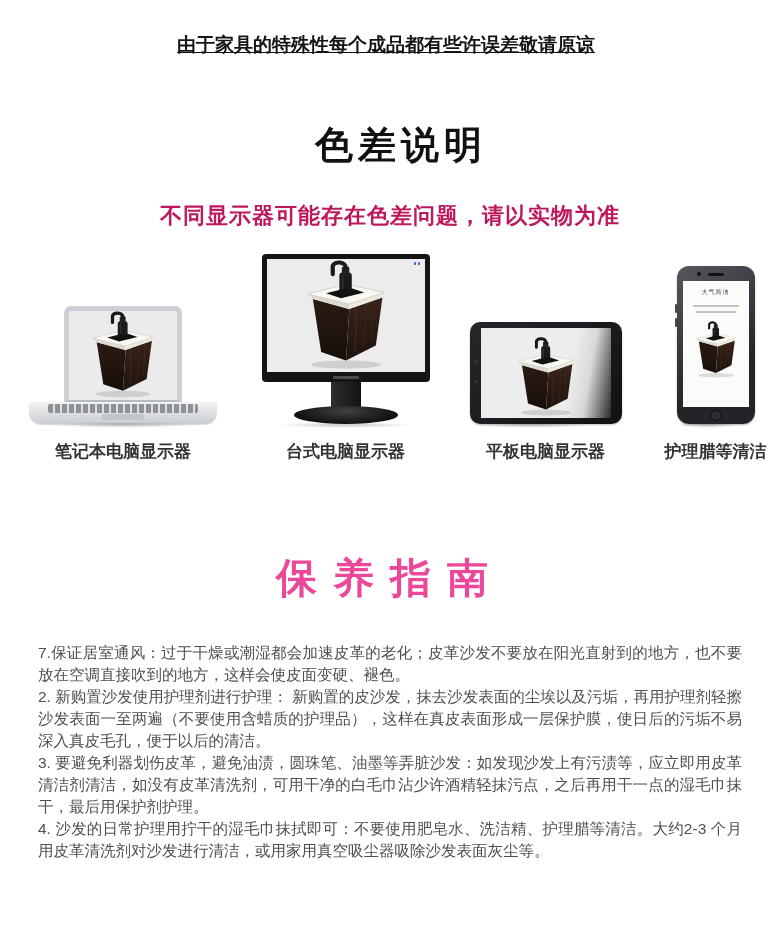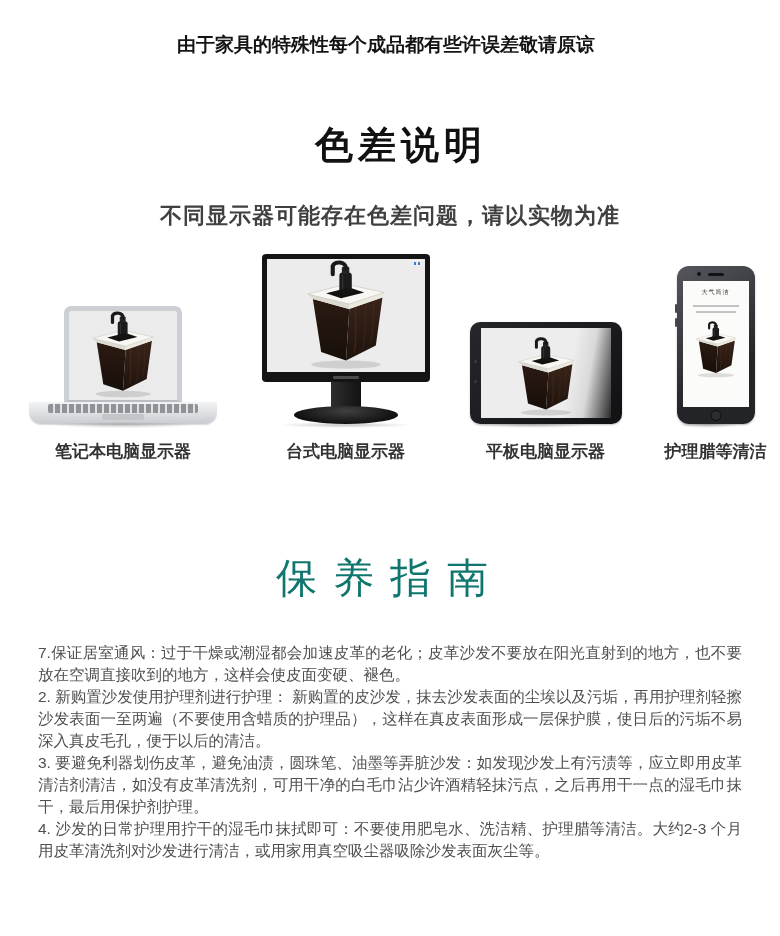--- a/index.html
+++ b/index.html
@@ -5,26 +5,26 @@
   * { box-sizing: border-box; margin: 0; padding: 0; }
   html, body { background: #ffffff; }
   body {
     width: 780px; height: 936px; margin: 0 auto; overflow: hidden;
     font-family: "Liberation Sans", "DejaVu Sans", sans-serif;
     color: #151515;
   }
   
   .notice { padding-top: 17px; width: 426px; margin: 0 auto; }
   .notice-label { font-size: 17px; font-weight: 700; color: #fe0000; letter-spacing: 1px; }
-  .notice-text { margin-top: 15px; font-size: 19px; font-weight: 700; color: #141414; white-space: nowrap; }
+  .notice-text { margin-top: 15px; font-size: 19px; font-weight: 700; color: #141414; white-space: nowrap; text-decoration: underline; }
   
   .color-title { margin-top: 62px; text-align: center; font-size: 38px; font-weight: 700;
                  letter-spacing: 5px; padding-left: 22px; color: #111; }
   .color-subtitle { margin-top: 30px; text-align: center; font-size: 22px; font-weight: 700;
-                    letter-spacing: 1px; color: #404040; }
+                    letter-spacing: 1px; color: #be185d; }
   
   .devices { margin-top: 50px; height: 182px; display: flex; align-items: flex-end; padding-left: 28px; }
   .device-col { display: flex; flex-direction: column; align-items: center; justify-content: flex-end; }
   .device-col.laptop-col  { width: 190px; margin-left: 0; }
   .device-col.monitor-col { width: 185px; margin-left: 35px; }
   .device-col.tablet-col  { width: 155px; margin-left: 30px; }
   .device-col.phone-col   { width: 115px; margin-left: 35px; }
   .device-label { margin-top: 12px; font-size: 17px; font-weight: 700; color: #333; white-space: nowrap; }
   .dev-shadow { height: 6px; width: 80%; margin-top: -2px;
                 background: radial-gradient(closest-side, rgba(0,0,0,.22), rgba(0,0,0,0)); }
@@ -75,22 +75,22 @@
   .phone-btn { position: absolute; left: -2px; width: 2px; height: 9px; background: #45474b; border-radius: 1px; }
   .phone-btn.b1 { top: 38px; } .phone-btn.b2 { top: 52px; }
   .phone-display { width: 100%; height: 126px; background: #fbfbfa; overflow: hidden;
                    display: flex; flex-direction: column; align-items: center; padding-top: 7px; }
   .phone-screen-title { font-size: 6px; color: #3c3c3c; letter-spacing: 1px; }
   .phone-textline { height: 2px; background: #c3c3c3; margin-top: 4px; }
   .phone-textline.l1 { width: 46px; margin-top: 8px; }
   .phone-textline.l2 { width: 40px; }
   .phone-display svg { margin-top: 6px; }
   
-  .care-title { margin-top: 88px; text-align: center; font-size: 41px; font-weight: 400;
-                letter-spacing: 16px; color: #0f766e; }
+  .care-title { margin-top: 88px; text-align: center; font-size: 41px; font-weight: 700;
+                letter-spacing: 16px; color: #ec4899; }
   .care-text { width: 704px; margin: 36px auto 0; font-size: 15.5px; line-height: 22px;
                color: #4f4f4f; text-align: justify; }
   .care-text p { margin: 0; }
   .svg-defs { position: absolute; width: 0; height: 0; overflow: hidden; }
 </style>
 </head>
 <body>
 
 <svg class="svg-defs" aria-hidden="true">
   <defs>

